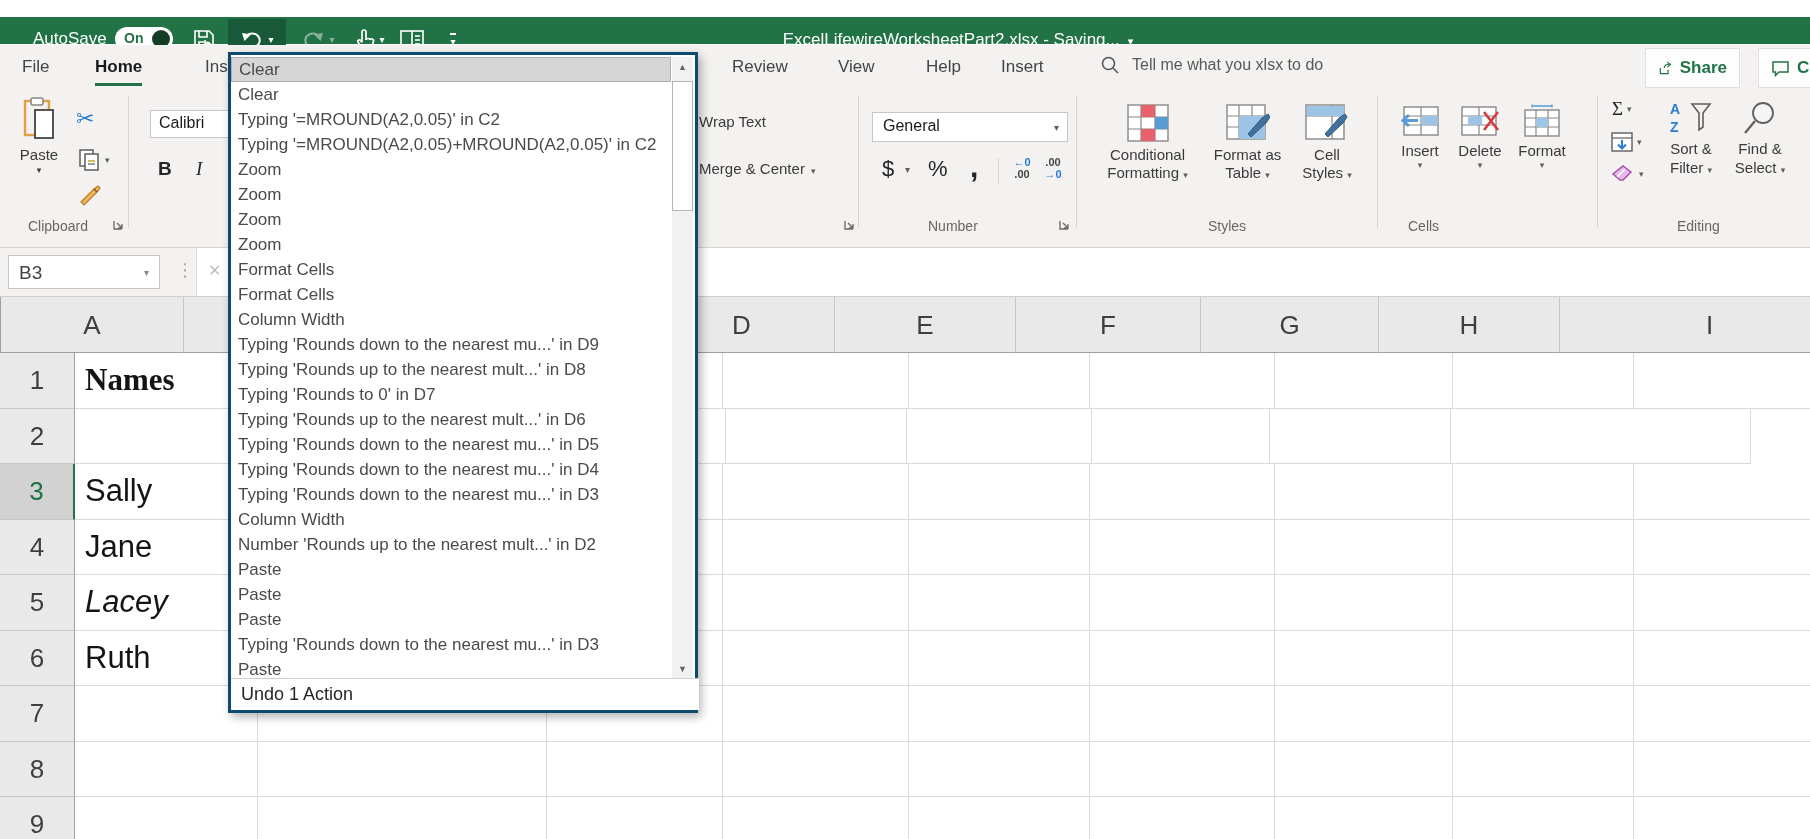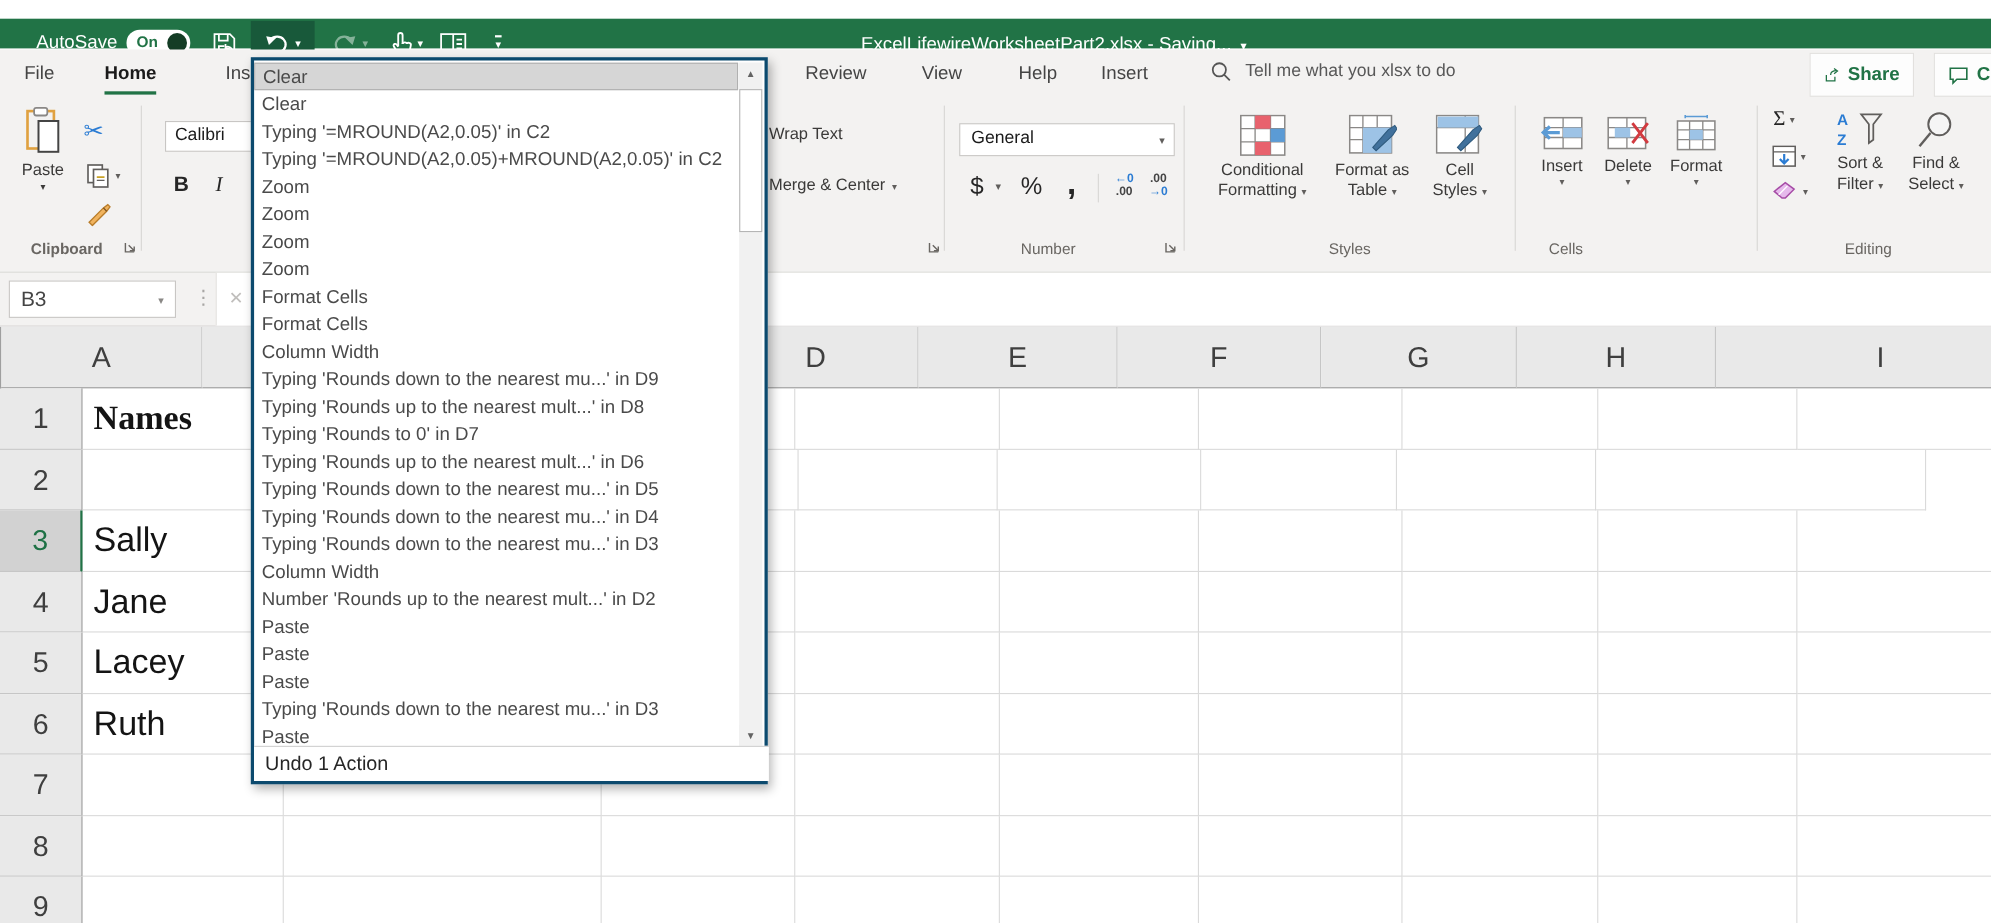--- a/index.html
+++ b/index.html
@@ -210,21 +210,21 @@
       <line x1="10" y1="16" x2="17" y2="16" stroke="#605e5c" stroke-width="1.2"></line>
     </svg>
     <span class="caret">▾</span>
   </span>
   <span class="small-ico" style="left:78px;top:92px;">
     <svg width="26" height="24" viewBox="0 0 26 24">
       <path d="M3 20 L16 7 l4 -3 l2 2 l-3 4 L6 23 z" fill="#f0b35e" stroke="#b97d2a" stroke-width="1.2"></path>
       <path d="M16 7 l3 3" stroke="#7a5220" stroke-width="1.2"></path>
     </svg>
   </span>
-  <span class="grp-label" style="left:28px;font-weight:bold;">Clipboard</span>
+  <span class="grp-label" style="left:28px;">Clipboard</span>
   <span class="launcher" style="left:112px;">
     <svg width="13" height="13" viewBox="0 0 13 13">
           <path d="M2 3 V11 H10" fill="none" stroke="#696662" stroke-width="1.3"></path>
           <path d="M5 5 L10 10 M10 6 V10 H6" fill="none" stroke="#696662" stroke-width="1.3"></path>
         </svg>
   </span>
   <div class="rdiv" style="left:128px;"></div>
 
   <div class="font-box"><span>Calibri</span></div>
   <span class="fmt-b">B</span>
@@ -449,21 +449,21 @@
           <div class="cell" style="width: 176px;"></div>
           <div class="cell" style="width: 186px;"></div>
           <div class="cell" style="width: 181px;"></div>
           <div class="cell" style="width: 185px;"></div>
           <div class="cell" style="width: 178px;"></div>
           <div class="cell" style="width: 181px;"></div>
           <div class="cell" style="width: 300px;"></div>
         </div>
         <div class="g-row">
           <div class="row-h">5</div>
-          <div class="cell" style="width: 183px;">Lacey</div>
+          <div class="cell" style="width: 183px; font-style: italic;">Lacey</div>
           <div class="cell" style="width: 289px;"></div>
           <div class="cell" style="width: 176px;"></div>
           <div class="cell" style="width: 186px;"></div>
           <div class="cell" style="width: 181px;"></div>
           <div class="cell" style="width: 185px;"></div>
           <div class="cell" style="width: 178px;"></div>
           <div class="cell" style="width: 181px;"></div>
           <div class="cell" style="width: 300px;"></div>
         </div>
         <div class="g-row">

